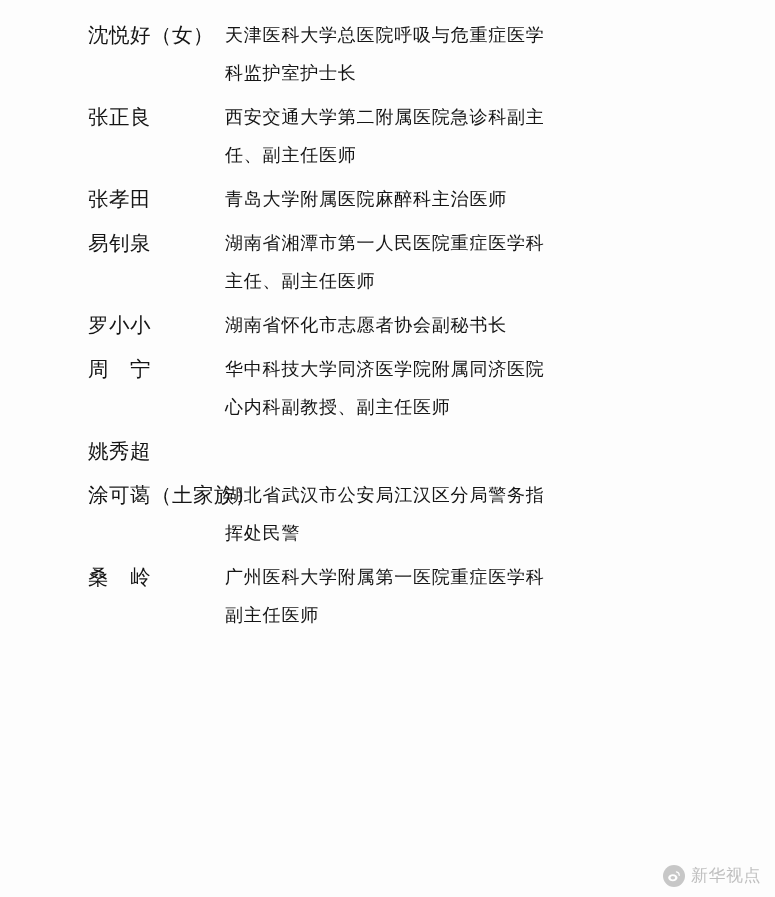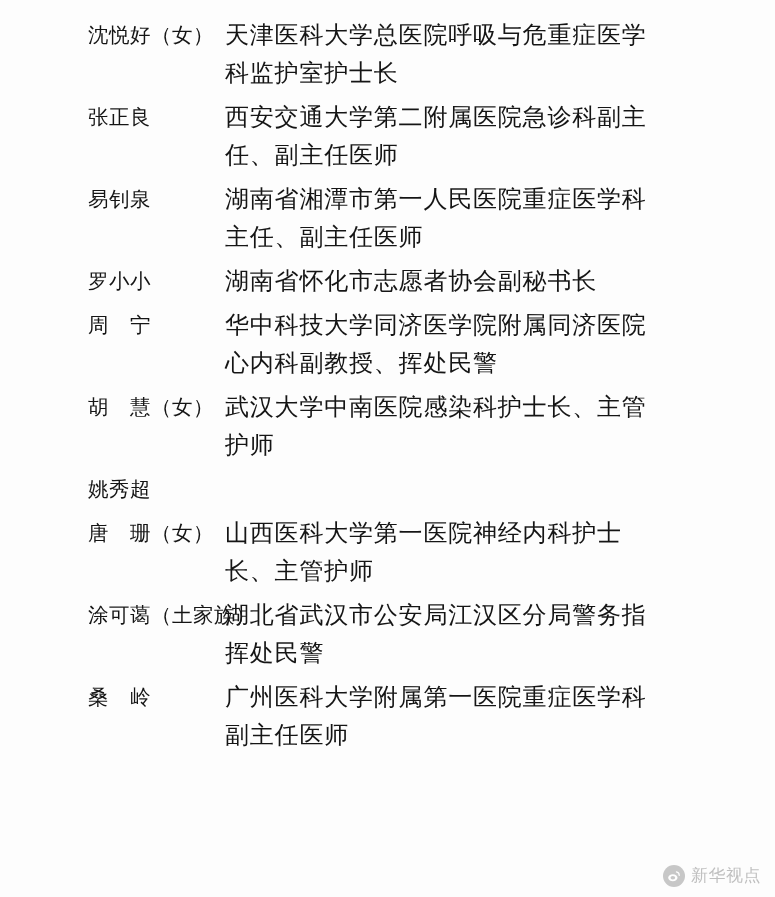--- a/index.html
+++ b/index.html
@@ -39,21 +39,21 @@
     padding-left: 88px;
     box-sizing: border-box;
     font-size: 20.5px;
     line-height: 38px;
     letter-spacing: 0.5px;
     white-space: pre;
     color: #151515;
   }
   .desc-cell {
     width: 370px;
-    font-size: 24px;
+    font-size: 18px;
     line-height: 38px;
     letter-spacing: 0.8px;
     color: #151515;
   }
   .desc-line {
     display: block;
     white-space: pre;
   }
   .watermark {
     position: absolute;
@@ -97,64 +97,56 @@
     </div>
 
     <div class="entry">
       <div class="name-cell">张正良</div>
       <div class="desc-cell">
         <span class="desc-line">西安交通大学第二附属医院急诊科副主</span>
         <span class="desc-line">任、副主任医师</span>
       </div>
     </div>
 
+    <div class="entry">
+      <div class="name-cell">张孝田</div>
+      <div class="desc-cell">
+        <span class="desc-line">青岛大学附属医院麻醉科主治医师</span>
+      </div>
+    </div>
 
     <div class="entry">
       <div class="name-cell">易钊泉</div>
       <div class="desc-cell">
         <span class="desc-line">湖南省湘潭市第一人民医院重症医学科</span>
         <span class="desc-line">主任、副主任医师</span>
       </div>
     </div>
 
     <div class="entry">
       <div class="name-cell">罗小小</div>
       <div class="desc-cell">
         <span class="desc-line">湖南省怀化市志愿者协会副秘书长</span>
       </div>
     </div>
 
     <div class="entry">
       <div class="name-cell">周　宁</div>
       <div class="desc-cell">
         <span class="desc-line">华中科技大学同济医学院附属同济医院</span>
-        <span class="desc-line">心内科副教授、挥处民警</span>
+        <span class="desc-line">心内科副教授、副主任医师</span>
       </div>
     </div>
 
 
-    <div class="entry">
-      <div class="name-cell">胡　慧（女）</div>
-      <div class="desc-cell">
-        <span class="desc-line">武汉大学中南医院感染科护士长、主管</span>
-        <span class="desc-line">护师</span>
-      </div>
-    </div>
 
     <div class="entry">
       <div class="name-cell">姚秀超</div>
     </div>
 
-    <div class="entry">
-      <div class="name-cell">唐　珊（女）</div>
-      <div class="desc-cell">
-        <span class="desc-line">山西医科大学第一医院神经内科护士</span>
-        <span class="desc-line">长、主管护师</span>
-      </div>
-    </div>
 
     <div class="entry">
       <div class="name-cell">涂可蔼（土家族）</div>
       <div class="desc-cell">
         <span class="desc-line">湖北省武汉市公安局江汉区分局警务指</span>
         <span class="desc-line">挥处民警</span>
       </div>
     </div>
 
     <div class="entry">

